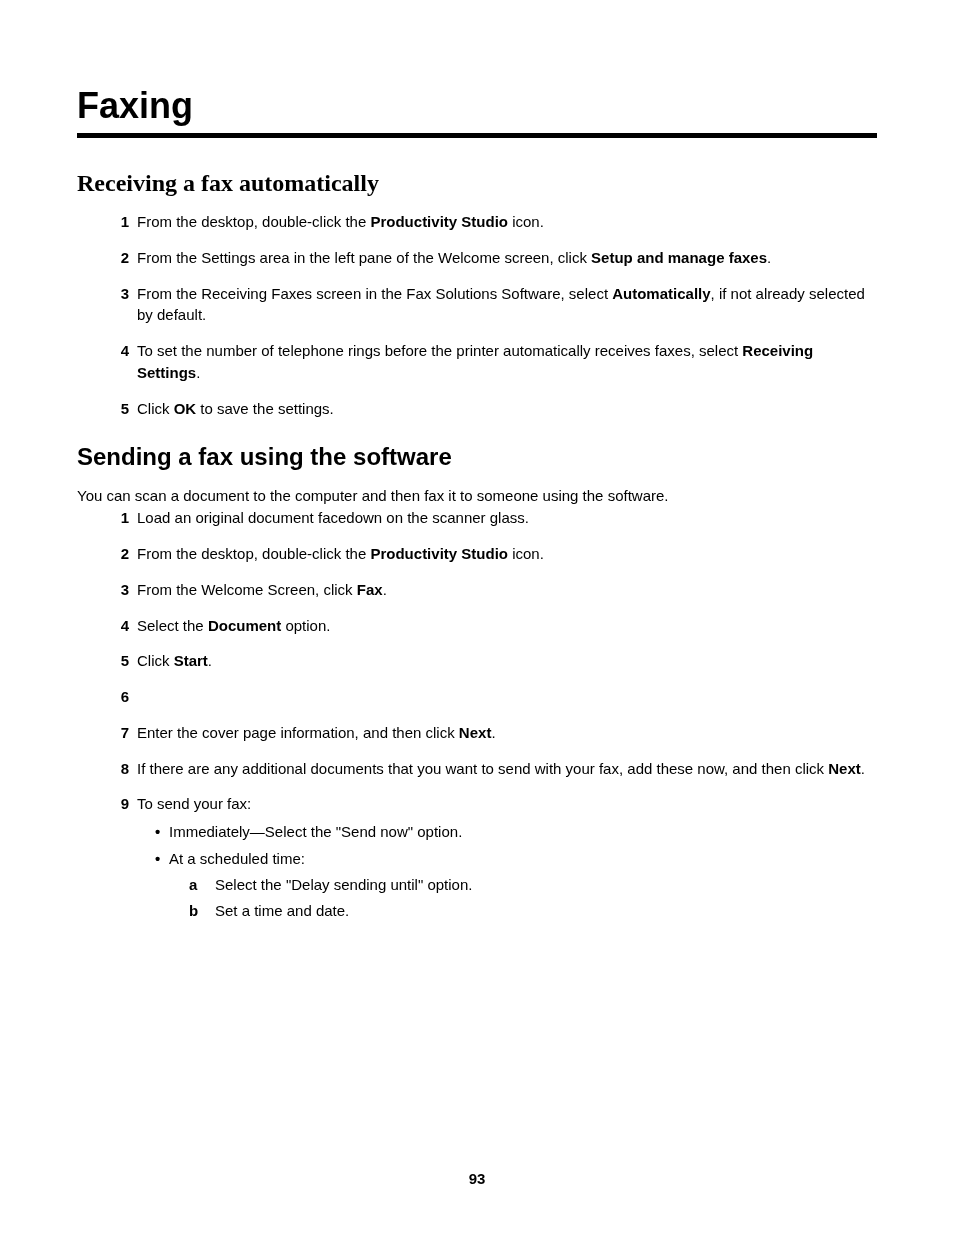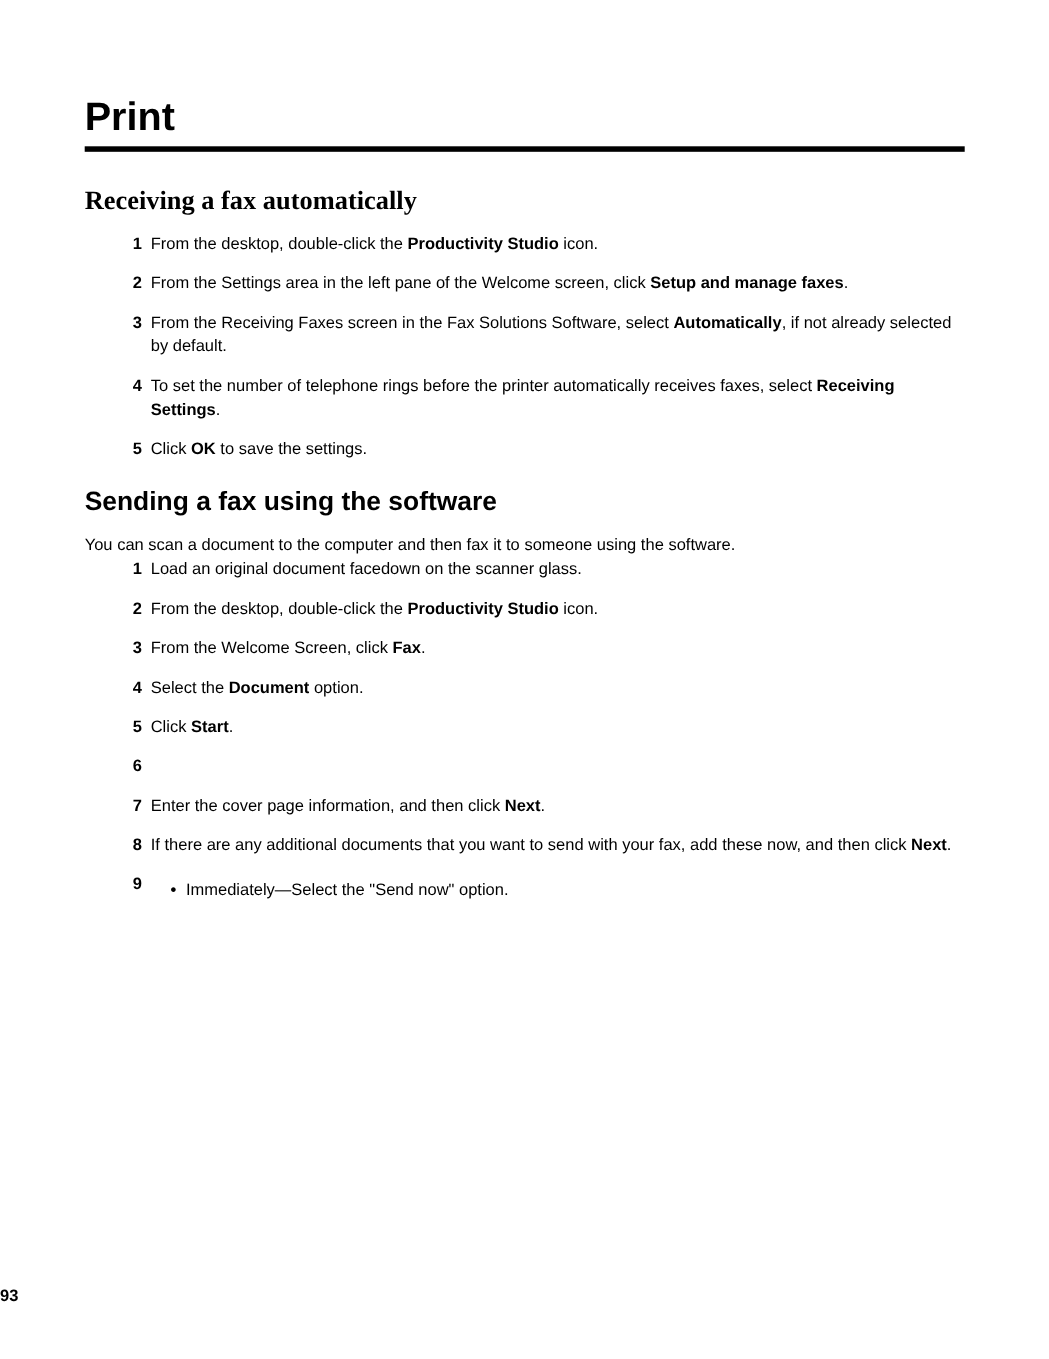--- a/index.html
+++ b/index.html
@@ -91,31 +91,32 @@
     .alpha-marker {
       font-weight: bold;
       min-width: 18px;
       margin-right: 8px;
     }
     .page-number {
       position: absolute;
       bottom: 48px;
       left: 0;
       right: 0;
+      text-align: center;
       font-weight: bold;
       font-size: 15px;
     }
     b {
       font-weight: bold;
     }
   </style>
 </head>
 <body>
 
-<h1 class="chapter-title">Print</h1>
+<h1 class="chapter-title">Faxing</h1>
 
 <h2 class="section-title">Receiving a fax automatically</h2>
 <ol class="step-list" id="receiving-steps">
     <li class="step-item">
       <span class="step-num">1</span>
       <div class="step-body">
         <div>From the desktop, double-click the <b>Productivity Studio</b> icon.</div>
       </div>
     </li>
     <li class="step-item">
@@ -190,20 +191,31 @@
     </li>
     <li class="step-item">
       <span class="step-num">8</span>
       <div class="step-body">
         <div>If there are any additional documents that you want to send with your fax, add these now, and then click <b>Next</b>.</div>
       </div>
     </li>
     <li class="step-item">
       <span class="step-num">9</span>
       <div class="step-body">
+        <div>To send your fax:</div>
         <ul class="bullet-list">
           <li class="bullet-item"><span>Immediately—Select the "Send now" option.</span></li>
+          <li class="bullet-item"><span>At a scheduled time:</span><ol class="alpha-list">
+              <li class="alpha-item">
+                <span class="alpha-marker">a</span>
+                <span>Select the "Delay sending until" option.</span>
+              </li>
+              <li class="alpha-item">
+                <span class="alpha-marker">b</span>
+                <span>Set a time and date.</span>
+              </li>
+            </ol></li>
         </ul>
       </div>
     </li>
   </ol>
 
 <div class="page-number">93</div>
 
 </body></html>

